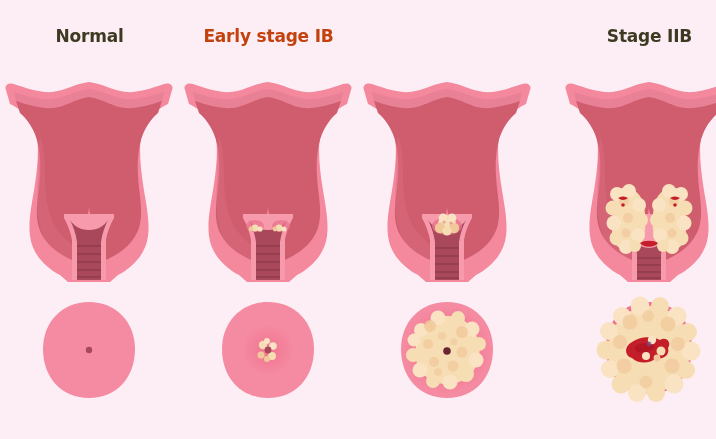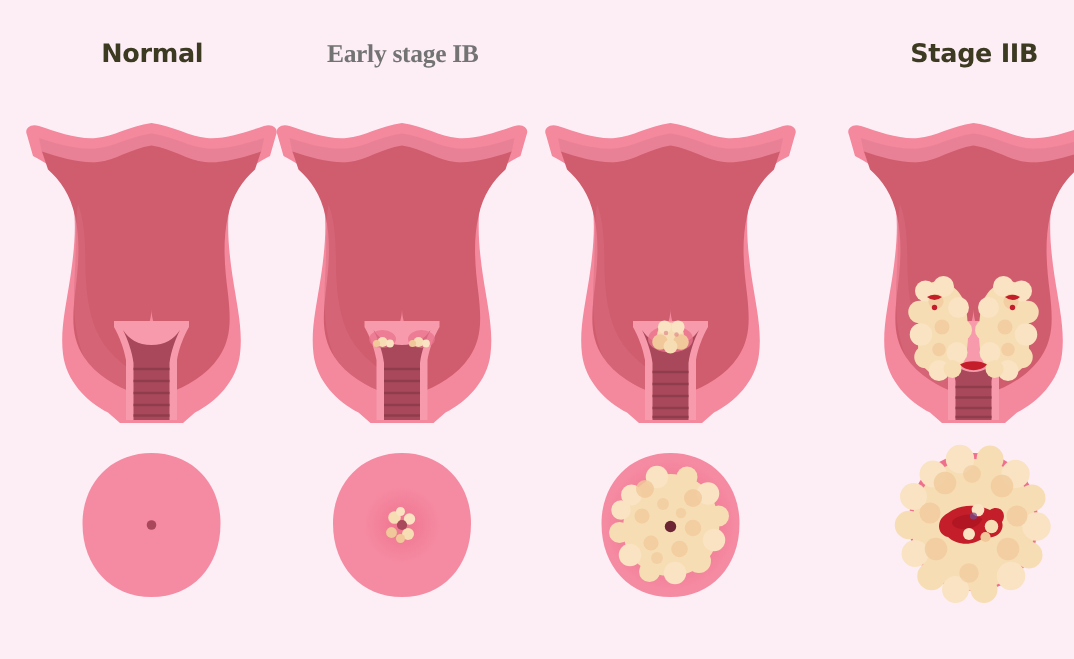--- a/index.html
+++ b/index.html
@@ -19,21 +19,21 @@
     font-family:"DejaVu Sans", sans-serif;
   }
   .uterus-wrap{position:absolute;top:68px;left:0;width:179px;height:222px;}
   .uterus-wrap svg{display:block;width:179px;height:222px;}
   .cervix-wrap{position:absolute;top:296px;left:0;width:179px;height:110px;}
   .cervix-wrap svg{display:block;width:179px;height:110px;}
 </style>
 </head>
 <body style="background: rgb(253, 238, 246);">
 
-<div class="stage-panel" style="left:12px;">
+<div class="stage-panel" style="left:0px;">
   <div class="panel-label" style="color: rgb(61, 58, 34);">Normal</div>
 
   <div class="uterus-wrap">
     <svg viewBox="0 0 179 222" xmlns="http://www.w3.org/2000/svg">
       <g>
         <path d="M6,22 C4,18 8,14 14,16 C26,20 40,25 52,24 C64,23 74,16 89,14 C104,16 114,23 126,24 C138,25 152,20 164,16 C170,14 174,18 172,22 L168,36 C160,40 150,46 144,58 C138,72 140,96 143,116 C146,136 150,152 148,168 C146,186 132,200 118,207 L110,214 L68,214 L60,207 C46,200 32,186 30,168 C28,152 32,136 35,116 C38,96 40,72 34,58 C28,46 18,40 10,36 Z" fill="#f4889d"></path>
         <path d="M14,24 C26,28 40,32 52,31 C64,30 74,23 89,21 C104,23 114,30 126,31 C138,32 152,28 164,24 L162,34 C150,38 138,41 126,40 C114,39 104,32 89,30 C74,32 64,39 52,40 C40,41 28,38 16,34 Z" fill="#e07c8f" opacity="0.55"></path>
         <path d="M16,33 C28,37 42,41 53,40 C65,39 75,31 89,29 C103,31 113,39 125,40 C136,41 150,37 162,33 L158,45 C150,52 143,62 140,76 C136,94 138,112 140,128 C142,146 142,158 134,170 C126,182 112,190 100,194 L97,182 C97,170 95,160 92,152 C90,146 89,142 89,138 C89,142 88,146 86,152 C83,160 81,170 81,182 L78,194 C66,190 52,182 44,170 C36,158 36,146 38,128 C40,112 42,94 38,76 C35,62 28,52 20,45 Z" fill="#cf5d6e"></path>
         <path d="M44,170 C52,182 66,190 78,194 L81,182 C70,176 58,166 52,152 C47,140 45,124 45,108 C45,92 44,78 40,68 C38,80 39,96 38,112 C37,130 36,152 44,170 Z" fill="#d96c7d" opacity="0.5"></path>
       </g>
@@ -53,21 +53,21 @@
 
   <div class="cervix-wrap">
     <svg viewBox="0 0 179 110" xmlns="http://www.w3.org/2000/svg">
       <path d="M89,6 C116,6 135,26 135,53 C135,82 116,102 89,102 C62,102 43,82 43,53 C43,26 62,6 89,6 Z" fill="#f58ba2"></path>
       <circle cx="89" cy="54" r="3.2" fill="#a8485a"></circle>
     </svg>
   </div>
 </div>
 
 <div class="stage-panel" style="left:179px;">
-  <div class="panel-label" style="color: #737373; font-family: Liberation Serif, serif;">Early stage IB</div>
+  <div class="panel-label" style="color: #c2410c;">Early stage IB</div>
 
   <div class="uterus-wrap">
     <svg viewBox="0 0 179 222" xmlns="http://www.w3.org/2000/svg">
       <g>
         <path d="M6,22 C4,18 8,14 14,16 C26,20 40,25 52,24 C64,23 74,16 89,14 C104,16 114,23 126,24 C138,25 152,20 164,16 C170,14 174,18 172,22 L168,36 C160,40 150,46 144,58 C138,72 140,96 143,116 C146,136 150,152 148,168 C146,186 132,200 118,207 L110,214 L68,214 L60,207 C46,200 32,186 30,168 C28,152 32,136 35,116 C38,96 40,72 34,58 C28,46 18,40 10,36 Z" fill="#f4889d"></path>
         <path d="M14,24 C26,28 40,32 52,31 C64,30 74,23 89,21 C104,23 114,30 126,31 C138,32 152,28 164,24 L162,34 C150,38 138,41 126,40 C114,39 104,32 89,30 C74,32 64,39 52,40 C40,41 28,38 16,34 Z" fill="#e07c8f" opacity="0.55"></path>
         <path d="M16,33 C28,37 42,41 53,40 C65,39 75,31 89,29 C103,31 113,39 125,40 C136,41 150,37 162,33 L158,45 C150,52 143,62 140,76 C136,94 138,112 140,128 C142,146 142,158 134,170 C126,182 112,190 100,194 L97,182 C97,170 95,160 92,152 C90,146 89,142 89,138 C89,142 88,146 86,152 C83,160 81,170 81,182 L78,194 C66,190 52,182 44,170 C36,158 36,146 38,128 C40,112 42,94 38,76 C35,62 28,52 20,45 Z" fill="#cf5d6e"></path>
         <path d="M44,170 C52,182 66,190 78,194 L81,182 C70,176 58,166 52,152 C47,140 45,124 45,108 C45,92 44,78 40,68 C38,80 39,96 38,112 C37,130 36,152 44,170 Z" fill="#d96c7d" opacity="0.5"></path>
       </g>
       <g>

